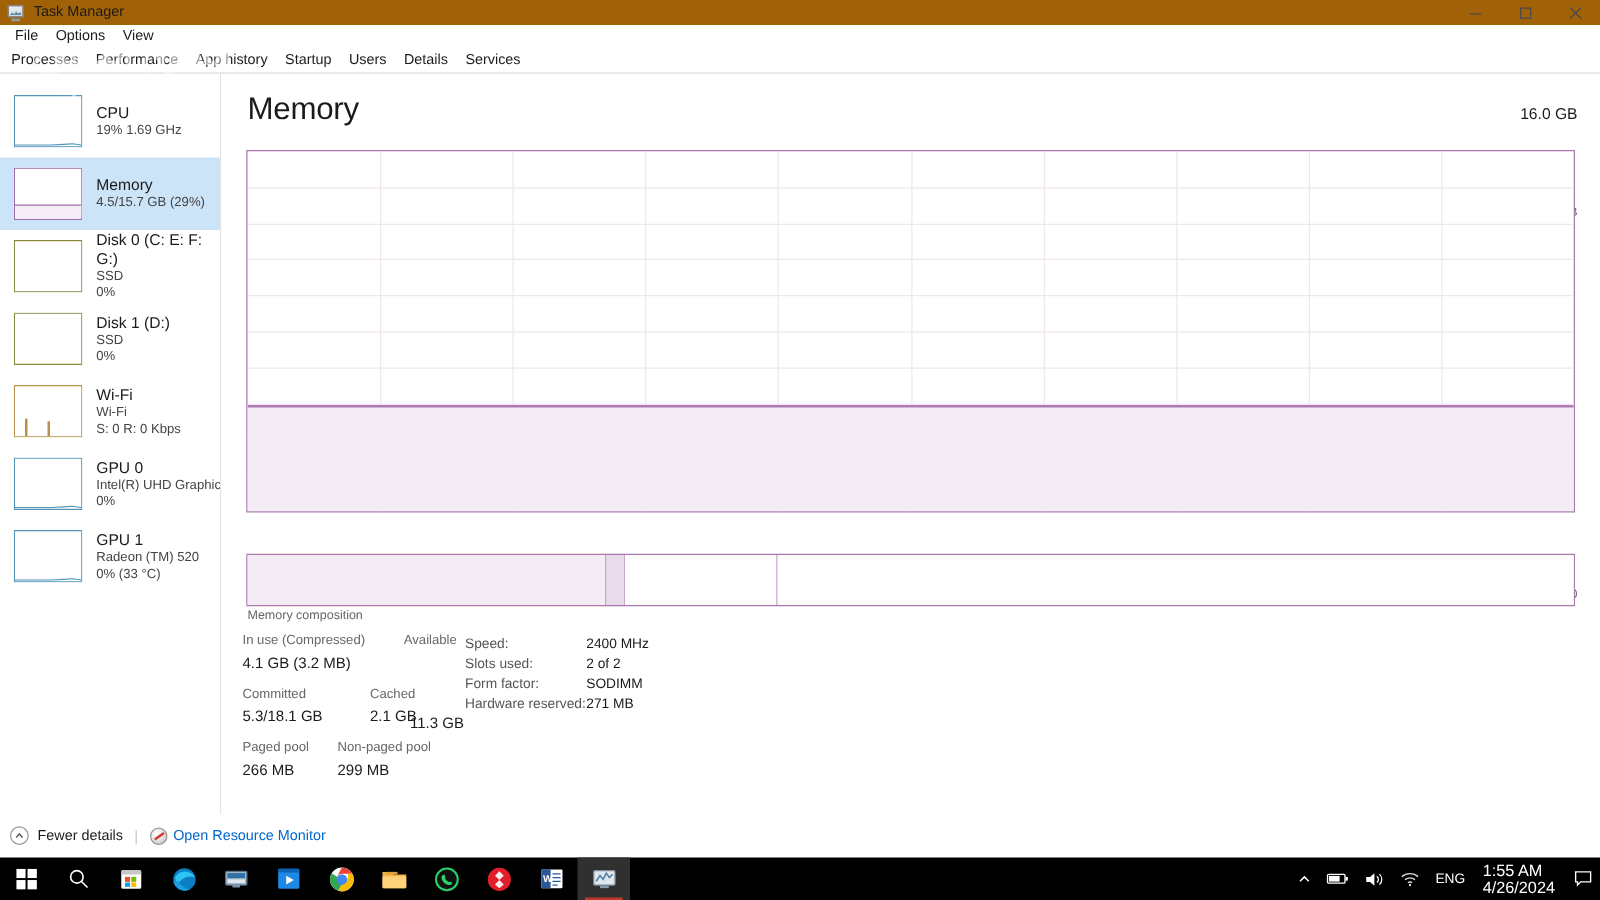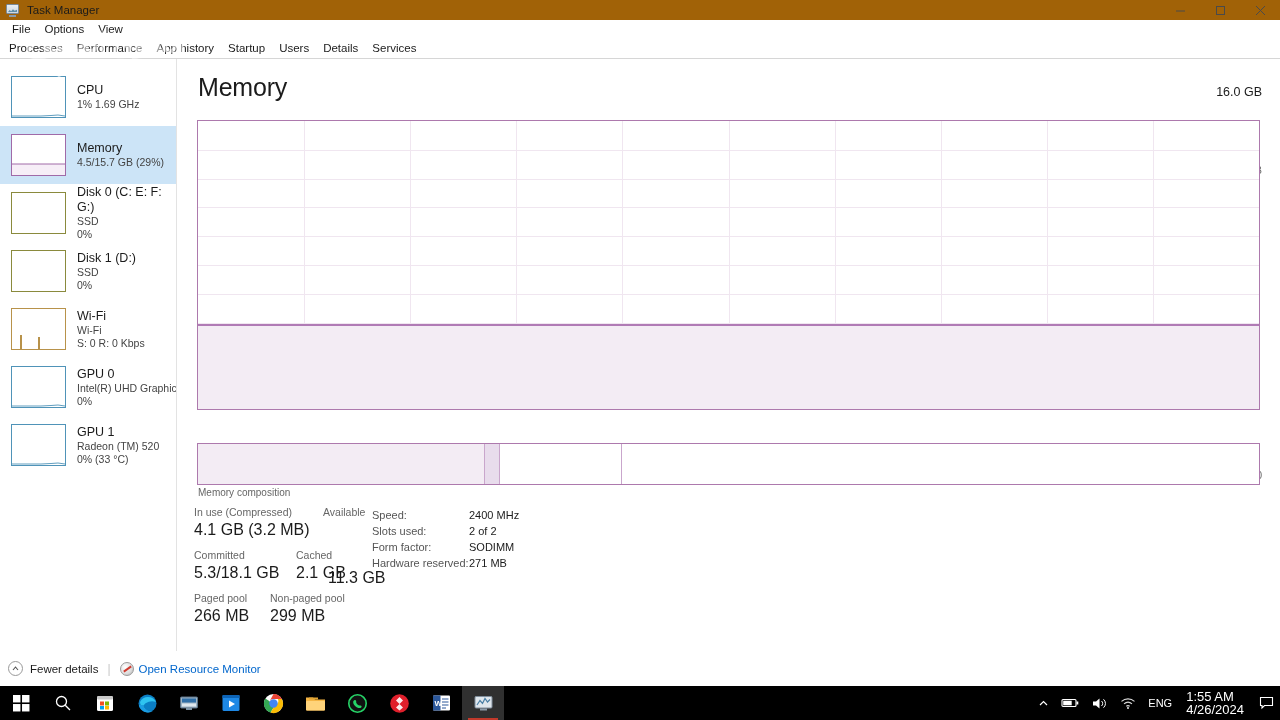--- a/index.html
+++ b/index.html
@@ -111,21 +111,21 @@
 
   .comp-box {
     position: absolute; left: 197px; top: 443px; width: 1063px; height: 42px;
     border: 1px solid #ad79ad; background: #fff; display: flex; overflow: hidden;
   }
   .comp-seg { height: 100%; }
 
   
   .stats { position: absolute; left: 194px; top: 505px; }
   .stat-lbl { font-size: 10.5px; color: #666; line-height: 14px; }
-  .stat-val { font-size: 16px; color: #1b1b1b; line-height: 22px; }
+  .stat-val { font-size: 12px; color: #1b1b1b; line-height: 22px; }
   .stats-col { position: absolute; }
 
   .kvtable { position: absolute; left: 372px; top: 507px; font-size: 11px; color: #1b1b1b; }
   .kvrow { display: flex; line-height: 16px; }
   .kvkey { width: 97px; color: #555; }
   .kvval { color: #1b1b1b; }
 
   
   .footer {
     position: absolute; left: 0; top: 651px; width: 1280px; height: 35px;
@@ -238,21 +238,21 @@
   </div>
 
   <div class="sidebar">
     <div class="sbitem">
       <div class="sbgraph"><svg width="55" height="42" viewBox="0 0 55 42">
             <rect x="0.5" y="0.5" width="54" height="41" fill="#ffffff" stroke="#4f93b8" stroke-width="1"></rect>
             <polyline points="1,40 20,40 30,40 40,39.5 47,39 54,40" fill="none" stroke="#4f93b8" stroke-width="0.9"></polyline>
           </svg></div>
       <div class="sbtext">
         <div class="sbtitle">CPU</div>
-        <div class="sbsub">1%  1.69 GHz</div>
+        <div class="sbsub">19%  1.69 GHz</div>
         <div class="sbsub"></div>
       </div>
     </div>
     <div class="sbitem sel">
       <div class="sbgraph"><svg width="55" height="42" viewBox="0 0 55 42">
             <rect x="0.5" y="0.5" width="54" height="41" fill="#ffffff" stroke="#a06aa8" stroke-width="1"></rect>
             <rect x="1" y="30" width="53" height="11" fill="#f6eef7"></rect>
             <line x1="1" y1="30" x2="54" y2="30" stroke="#a06aa8" stroke-width="1"></line>
           </svg></div>
       <div class="sbtext">

